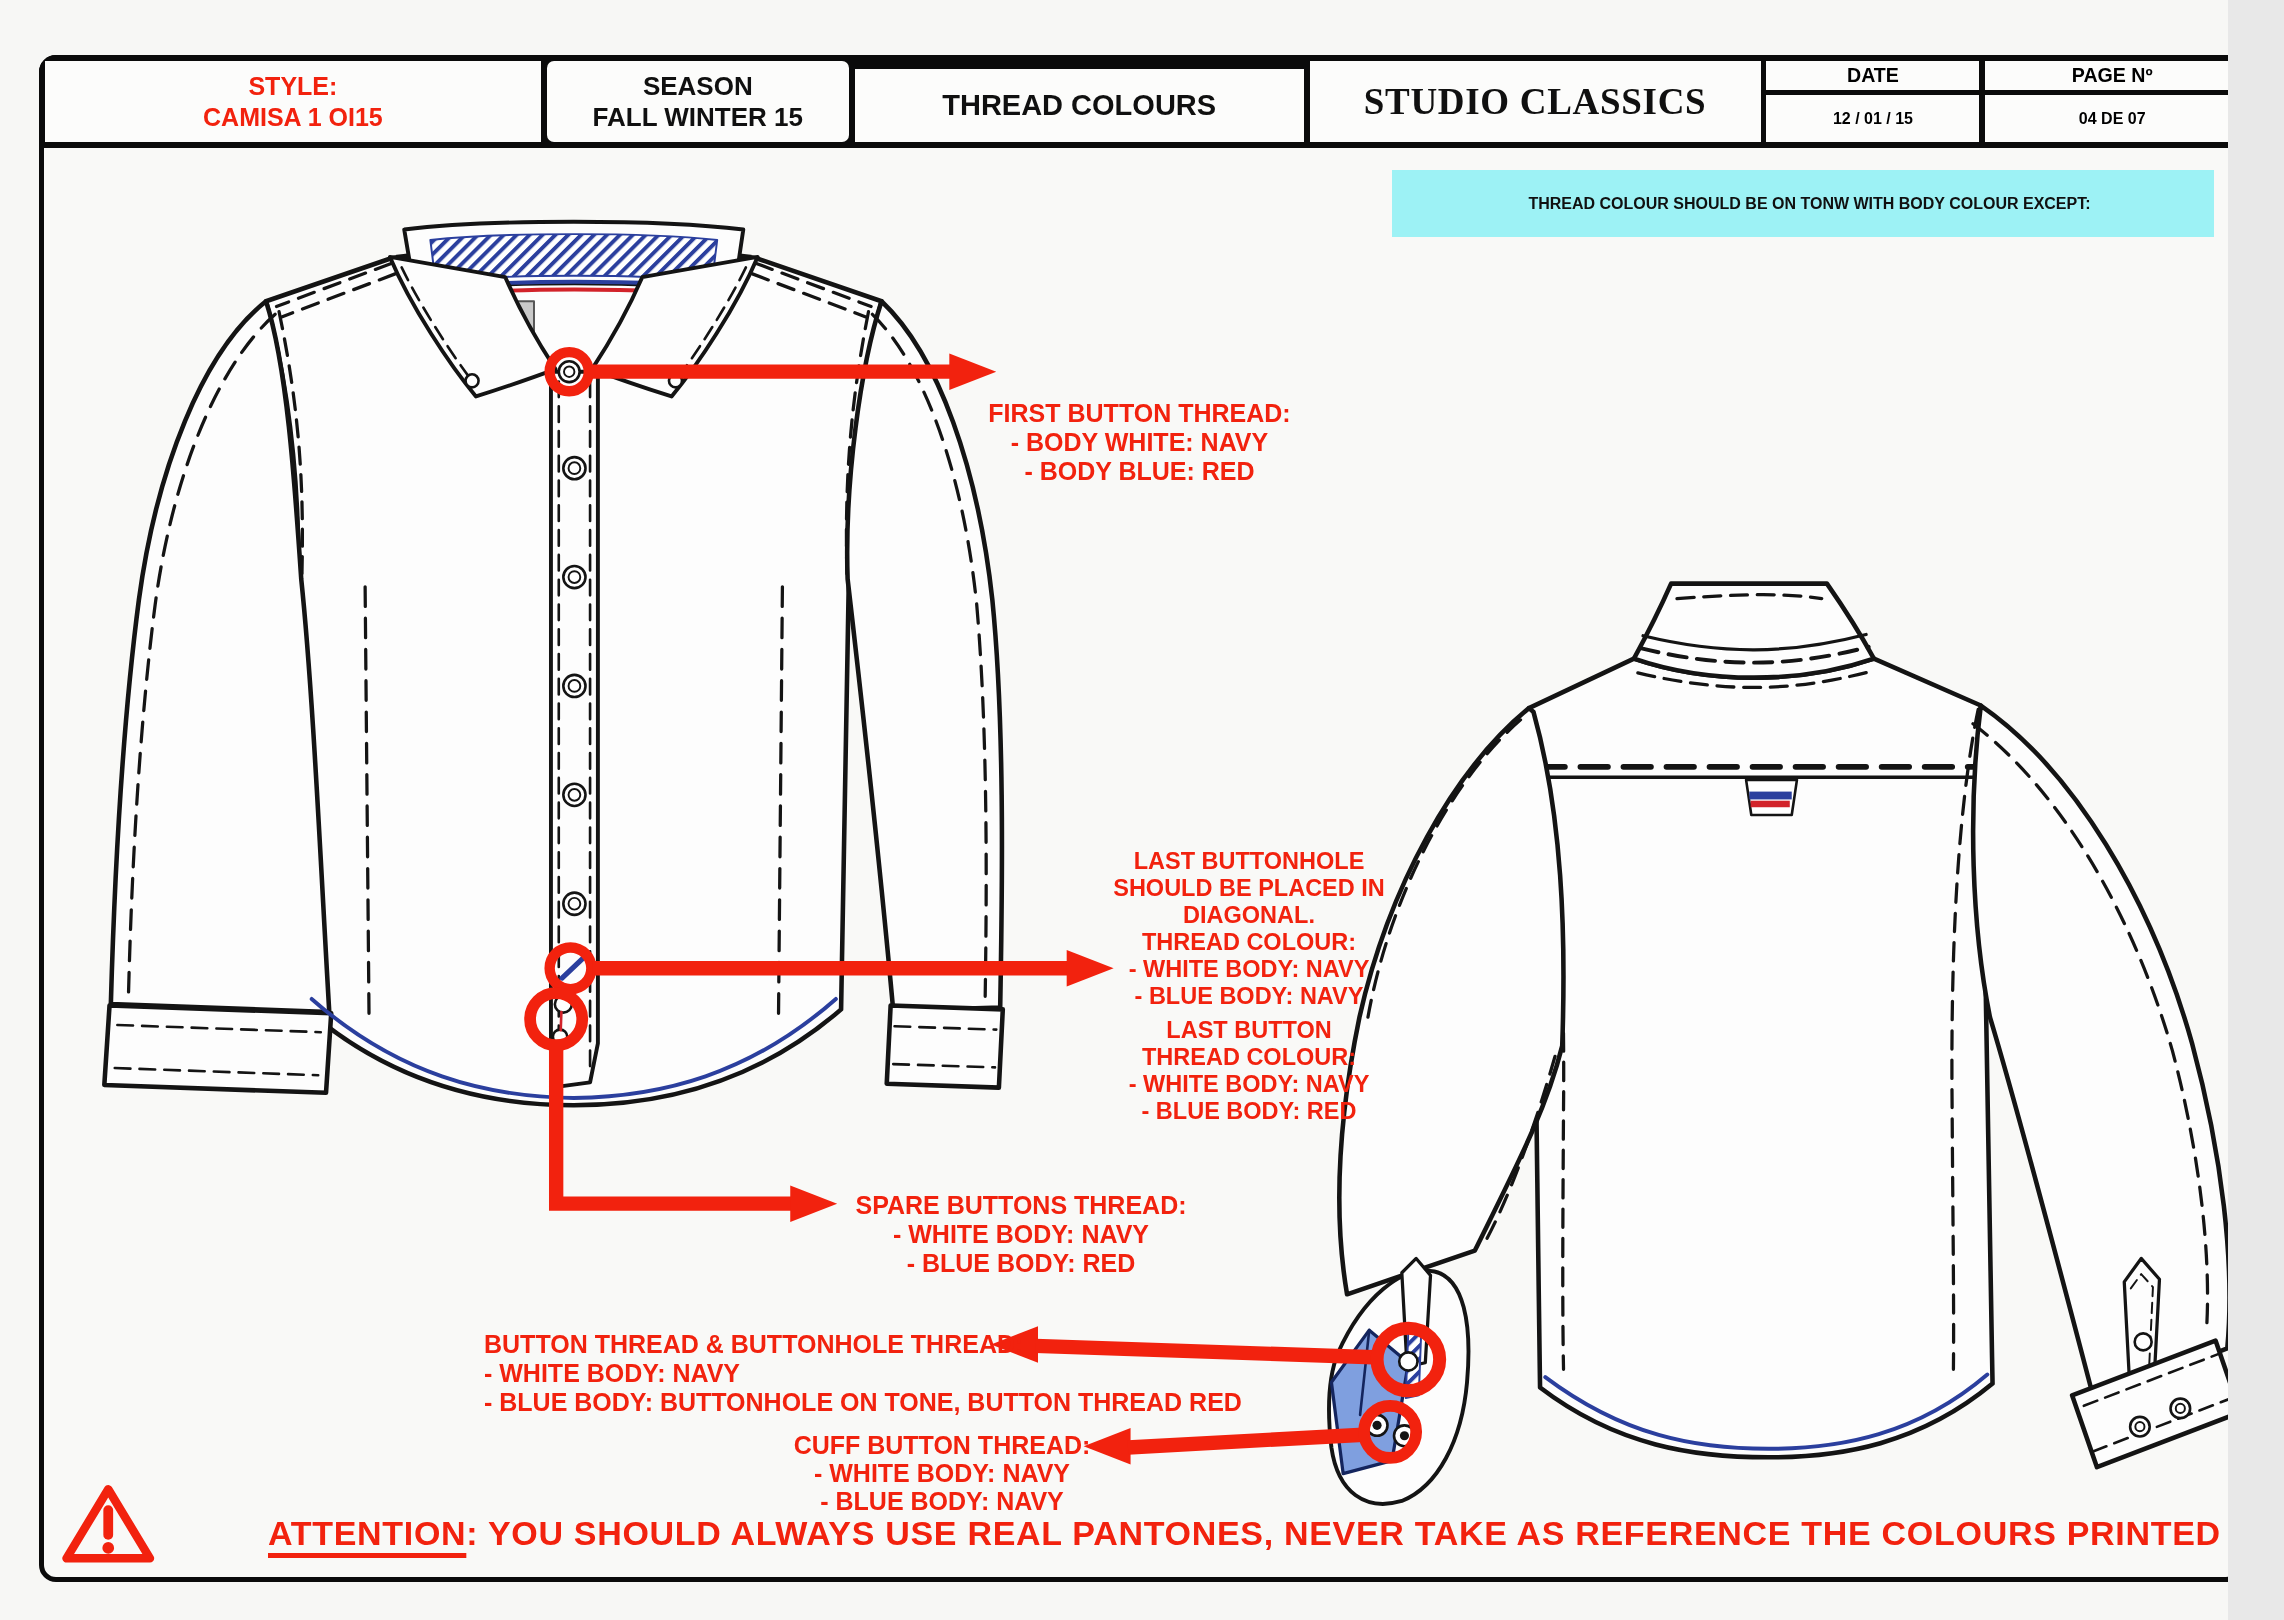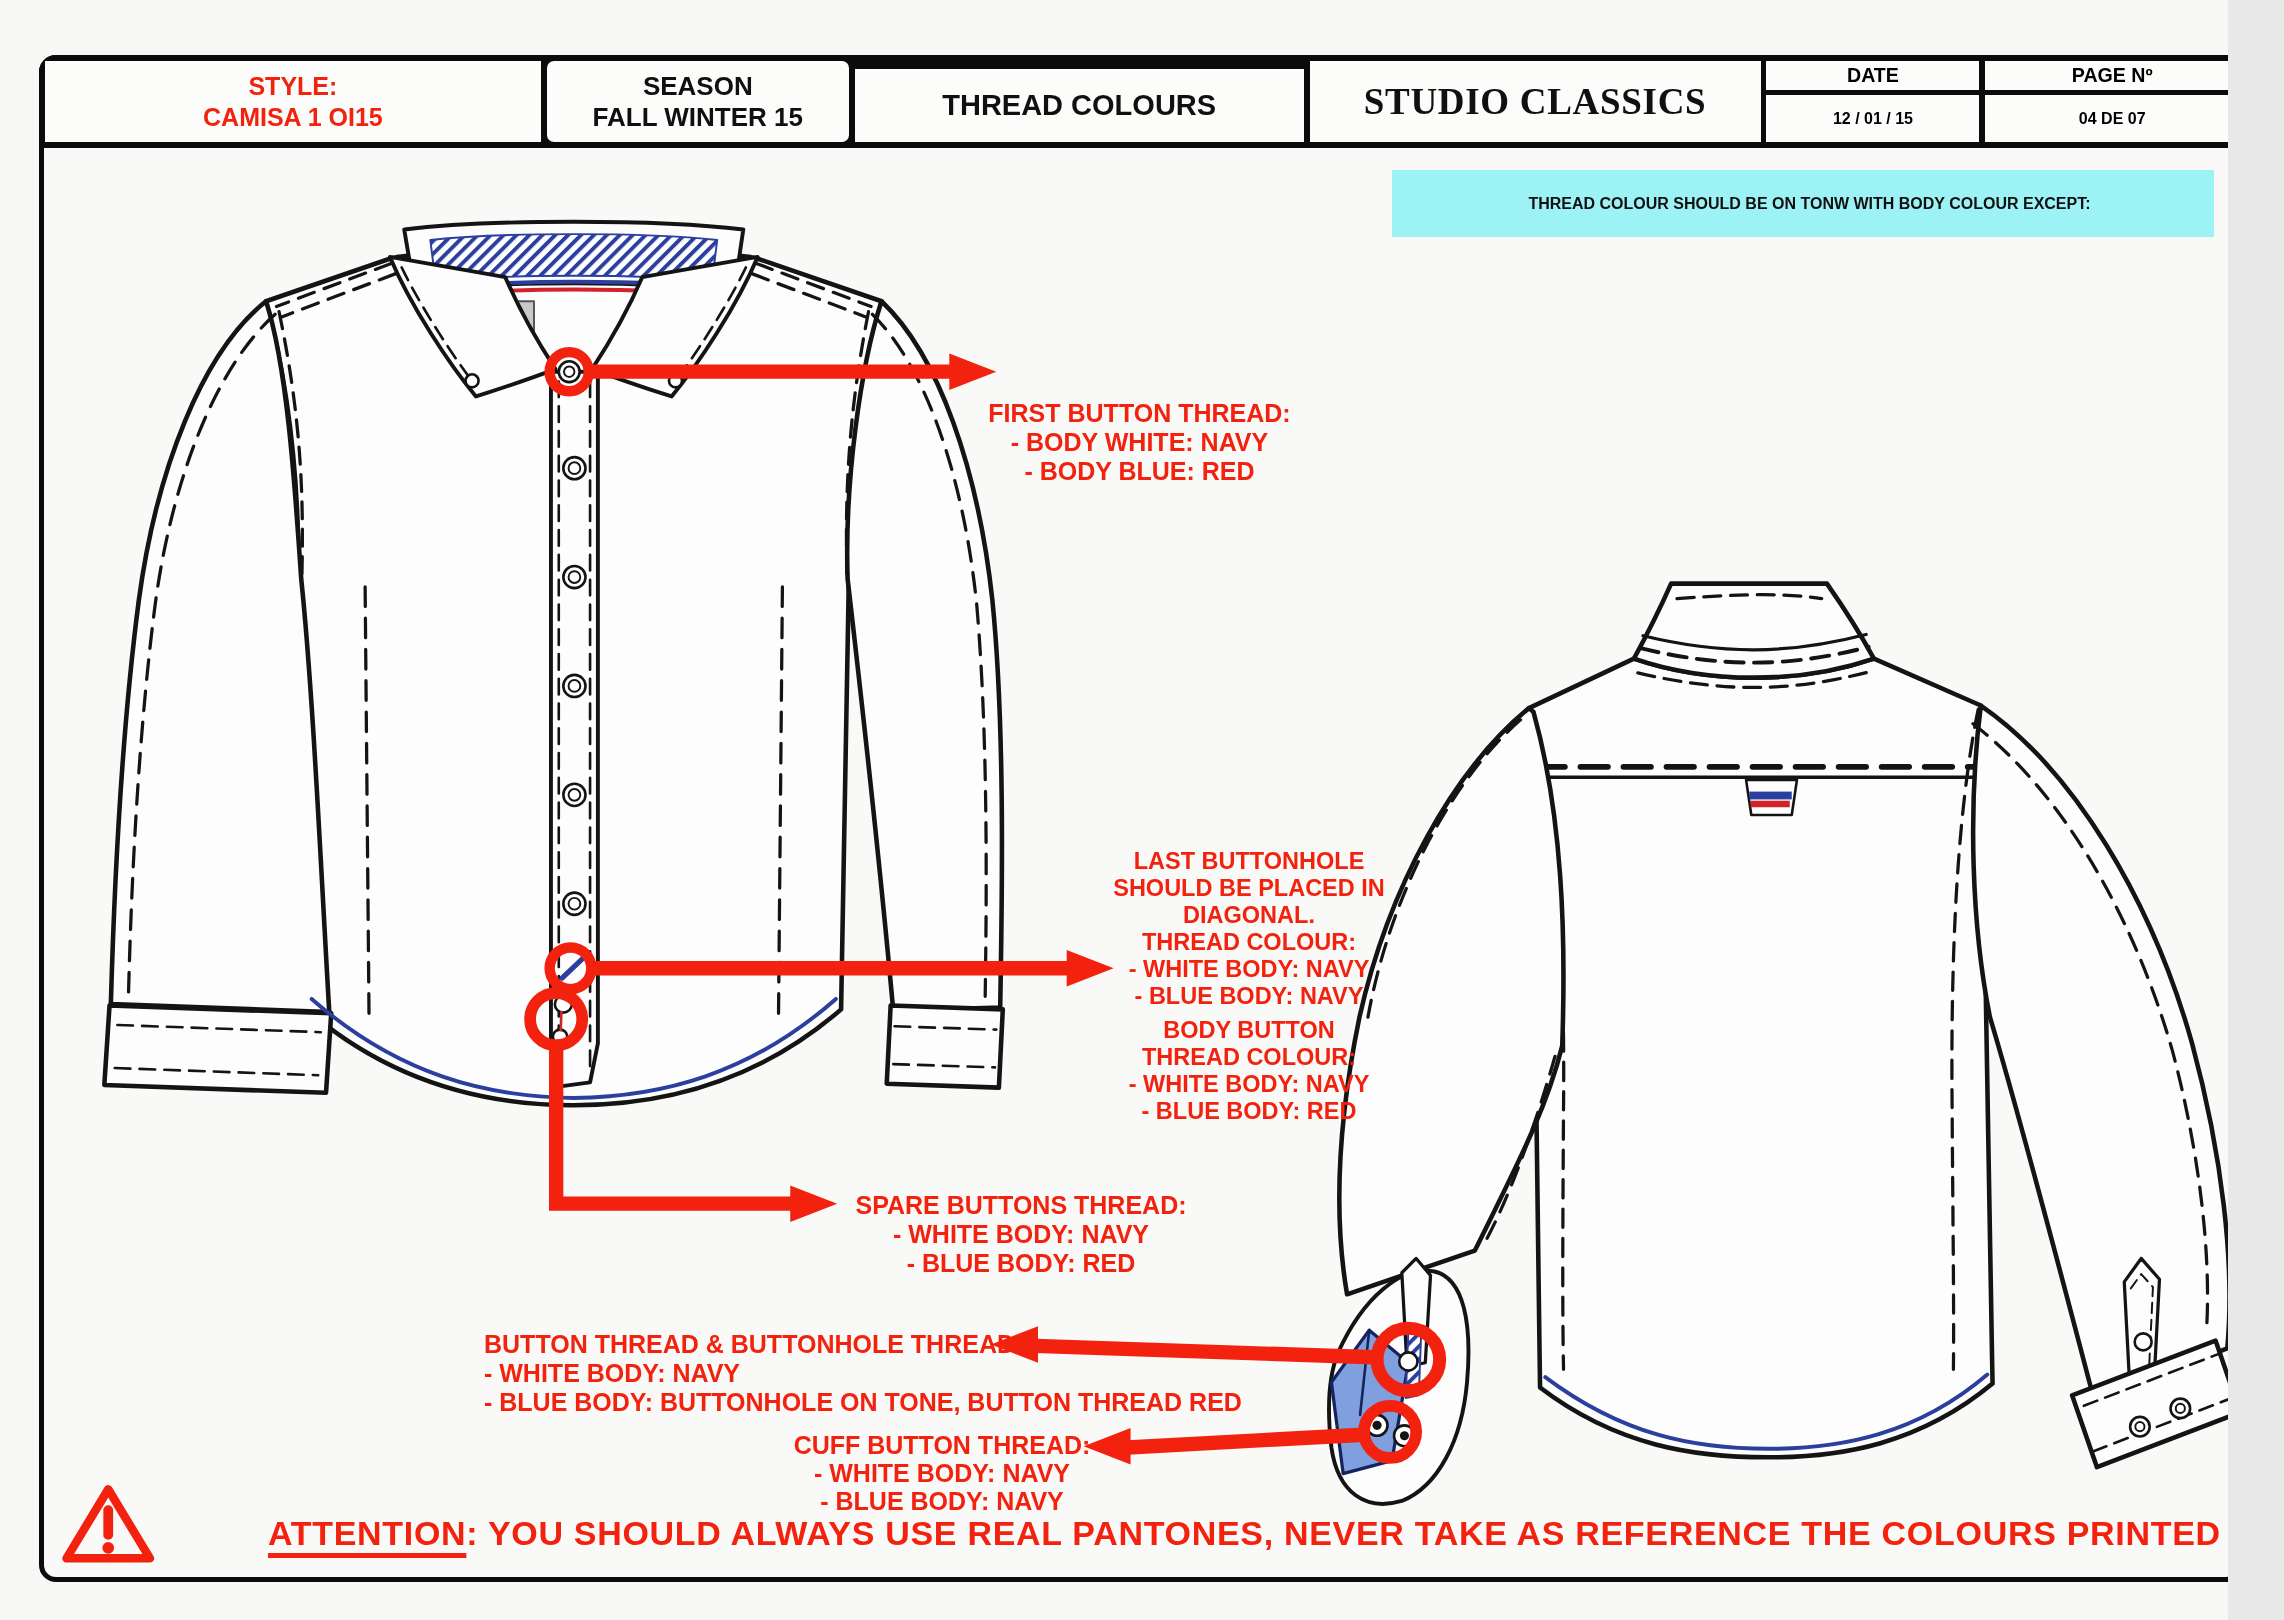--- a/index.html
+++ b/index.html
@@ -246,21 +246,21 @@
   <div class="ann small" style="left:1060px; top:848px; width:378px;">
     <div>LAST BUTTONHOLE</div>
     <div>SHOULD BE PLACED IN</div>
     <div>DIAGONAL.</div>
     <div>THREAD COLOUR:</div>
     <div>- WHITE BODY: NAVY</div>
     <div>- BLUE BODY: NAVY</div>
   </div>
 
   <div class="ann small" style="left:1060px; top:1017px; width:378px;">
-    <div>BODY BUTTON</div>
+    <div>LAST BUTTON</div>
     <div>THREAD COLOUR:</div>
     <div>- WHITE BODY: NAVY</div>
     <div>- BLUE BODY: RED</div>
   </div>
 
   <div class="ann" style="left:832px; top:1191px; width:378px;">
     <div>SPARE BUTTONS THREAD:</div>
     <div>- WHITE BODY: NAVY</div>
     <div>- BLUE BODY: RED</div>
   </div>

